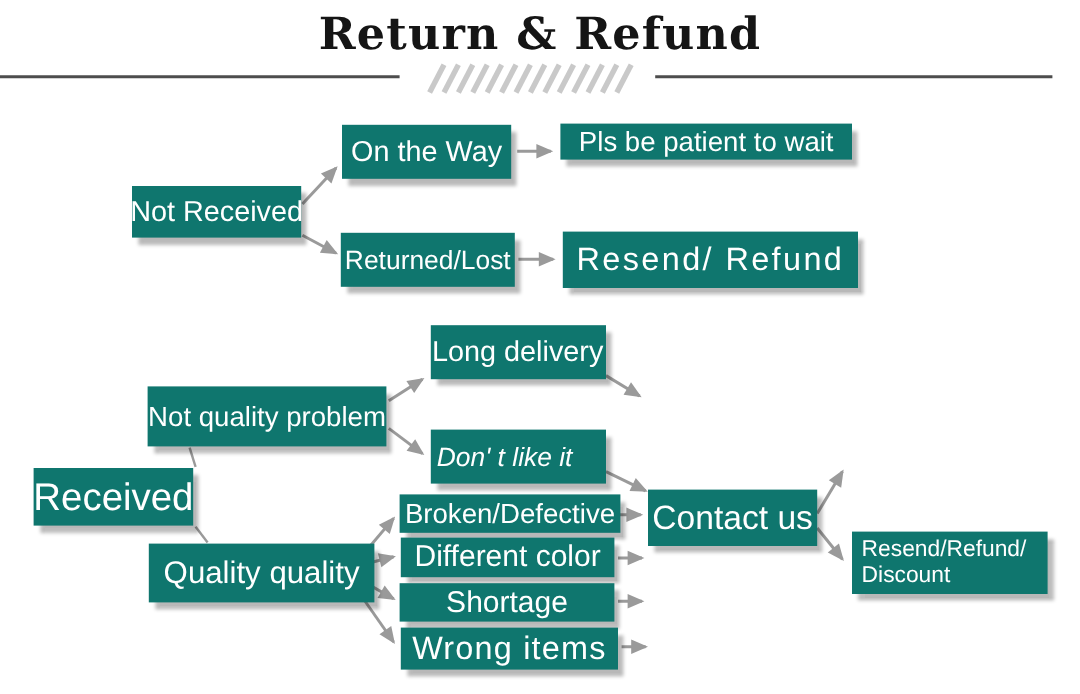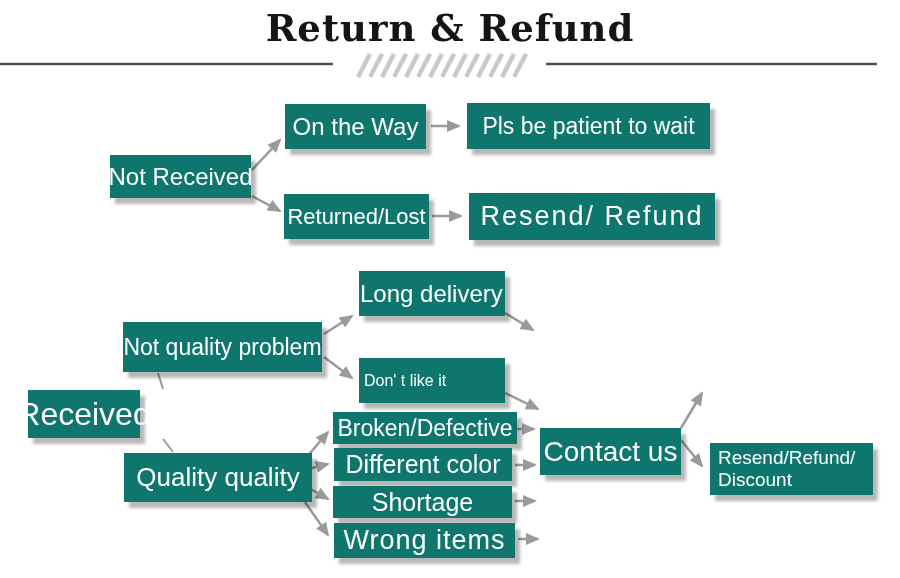--- a/index.html
+++ b/index.html
@@ -15,32 +15,32 @@
   .connector-layer { position:absolute; left:0; top:0; z-index:1; }
   .node {
     position:absolute; background:#0f766e; color:#ffffff;
     display:flex; align-items:center; justify-content:center;
     box-sizing:border-box; z-index:2; white-space:nowrap;
     box-shadow:5px 6px 3px rgba(0,0,0,0.28);
   }
   #n-not-received   { left:110px; top:155px; width:141px; height:43px; font-size:24px; }
   #n-on-the-way     { left:285px; top:104px; width:141px; height:45px; font-size:24px; }
   #n-returned-lost  { left:284px; top:194px; width:145px; height:45px; font-size:22px; }
-  #n-pls-wait       { left:467px; top:103px; width:243px; height:46px; font-size:23px; }
+  #n-pls-wait       { left:467px; top:103px; width:243px; height:30px; font-size:23px; }
   #n-resend-refund  { left:469px; top:193px; width:246px; height:47px; font-size:27px; letter-spacing:2px; }
-  #n-received       { left:28px;  top:390px; width:112px; height:48px; font-size:32px; }
+  #n-received       { left:28px;  top:390px; width:133px; height:48px; font-size:32px; }
   #n-not-quality    { left:123px; top:322px; width:199px; height:50px; font-size:23px; }
   #n-quality        { left:124px; top:453px; width:188px; height:49px; font-size:26px; }
   #n-long-delivery  { left:359px; top:271px; width:146px; height:45px; font-size:24px; justify-content:flex-start; padding-left:1px; }
-  #n-dont-like      { left:359px; top:358px; width:146px; height:45px; font-size:16px; justify-content:flex-start; padding-left:5px; }
+  #n-dont-like      { left:359px; top:358px; width:146px; height:45px; font-size:22px; justify-content:flex-start; padding-left:5px;font-style:italic; }
   #n-broken         { left:333px; top:412px; width:184px; height:32px; font-size:23px; }
   #n-different      { left:334px; top:448px; width:178px; height:33px; font-size:25px; }
   #n-shortage       { left:333px; top:486px; width:179px; height:32px; font-size:25px; }
   #n-wrong-items    { left:334px; top:523px; width:181px; height:35px; font-size:27px; letter-spacing:1px; }
-  #n-contact-us     { left:540px; top:428px; width:141px; height:47px; font-size:28px; }
+  #n-contact-us     { left:540px; top:408px; width:141px; height:47px; font-size:28px; }
   #n-discount-gifts { left:708px; top:360px; width:160px; height:51px; font-size:23px; }
   #n-rrd            { left:710px; top:443px; width:163px; height:52px; font-size:19px;
                       justify-content:flex-start; text-align:left; padding-left:8px;
                       white-space:pre-line; line-height:1.15; }
 </style>
 </head>
 <body>
 
 <div class="canvas">
 

